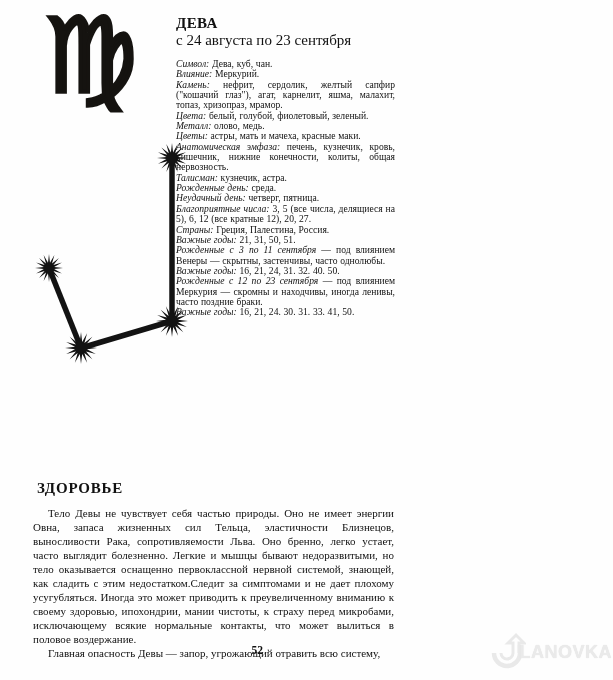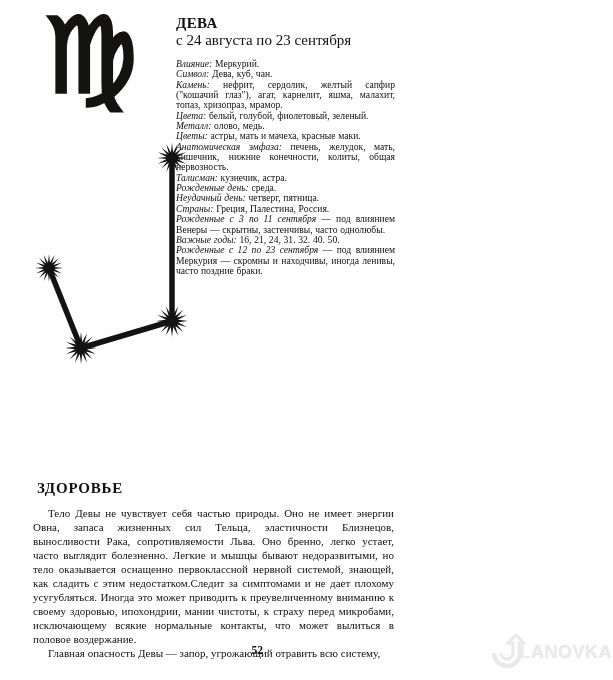--- a/index.html
+++ b/index.html
@@ -116,34 +116,37 @@
       <polygon points="24.0,119.0 25.0,127.8 29.4,120.1 27.0,128.6 33.9,123.1 28.4,130.0 36.9,127.6 29.2,132.0 38.0,133.0 29.2,134.0 36.9,138.4 28.4,136.0 33.9,142.9 27.0,137.4 29.4,145.9 25.0,138.2 24.0,147.0 23.0,138.2 18.6,145.9 21.0,137.4 14.1,142.9 19.6,136.0 11.1,138.4 18.8,134.0 10.0,133.0 18.8,132.0 11.1,127.6 19.6,130.0 14.1,123.1 21.0,128.6 18.6,120.1 23.0,127.8" fill="#131313"></polygon>
       <polygon points="56.0,197.0 57.2,207.0 62.1,198.2 59.4,207.9 67.3,201.7 61.1,209.6 70.8,206.9 62.0,211.8 72.0,213.0 62.0,214.2 70.8,219.1 61.1,216.4 67.3,224.3 59.4,218.1 62.1,227.8 57.2,219.0 56.0,229.0 54.8,219.0 49.9,227.8 52.6,218.1 44.7,224.3 50.9,216.4 41.2,219.1 50.0,214.2 40.0,213.0 50.0,211.8 41.2,206.9 50.9,209.6 44.7,201.7 52.6,207.9 49.9,198.2 54.8,207.0" fill="#131313"></polygon>
       <polygon points="147.0,170.0 148.2,180.0 153.1,171.2 150.4,180.9 158.3,174.7 152.1,182.6 161.8,179.9 153.0,184.8 163.0,186.0 153.0,187.2 161.8,192.1 152.1,189.4 158.3,197.3 150.4,191.1 153.1,200.8 148.2,192.0 147.0,202.0 145.8,192.0 140.9,200.8 143.6,191.1 135.7,197.3 141.9,189.4 132.2,192.1 141.0,187.2 131.0,186.0 141.0,184.8 132.2,179.9 141.9,182.6 135.7,174.7 143.6,180.9 140.9,171.2 145.8,180.0" fill="#131313"></polygon>
     </svg>
 
   <div class="info-col">
     <h1 class="sign-title">ДЕВА</h1>
     <h2 class="sign-subtitle">с 24 августа по 23 сентября</h2>
 
     <div class="attrs">
+      <p class="attr"><span class="lbl">Символ:</span><span> Дева, куб, чан.</span></p>
       <p class="attr"><span class="lbl">Влияние:</span><span> Меркурий.</span></p>
-      <p class="attr"><span class="lbl">Символ:</span><span> Дева, куб, чан.</span></p>
       <p class="attr"><span class="lbl">Камень:</span><span> нефрит, сердолик, желтый сапфир ("кошачий глаз"), агат, карнелит, яшма, малахит, топаз, хризопраз, мрамор.</span></p>
       <p class="attr"><span class="lbl">Цвета:</span><span> белый, голубой, фиолетовый, зеленый.</span></p>
       <p class="attr"><span class="lbl">Металл:</span><span> олово, медь.</span></p>
       <p class="attr"><span class="lbl">Цветы:</span><span> астры, мать и мачеха, красные маки.</span></p>
-      <p class="attr"><span class="lbl">Анатомическая эмфаза:</span><span> печень, желудок, мать, кишечник, нижние конечности, колиты, общая нервозность.</span></p>
+      <p class="attr"><span class="lbl">Анатомическая эмфаза:</span><span> печень, кузнечик, кровь, кишечник, нижние конечности, колиты, общая нервозность.</span></p>
       <p class="attr"><span class="lbl">Талисман:</span><span> кузнечик, астра.</span></p>
       <p class="attr"><span class="lbl">Рожденные день:</span><span> среда.</span></p>
       <p class="attr"><span class="lbl">Неудачный день:</span><span> четверг, пятница.</span></p>
+      <p class="attr"><span class="lbl">Благоприятные числа:</span><span> 3, 5 (все числа, делящиеся на 5), 6, 12 (все кратные 12), 20, 27.</span></p>
       <p class="attr"><span class="lbl">Страны:</span><span> Греция, Палестина, Россия.</span></p>
+      <p class="attr"><span class="lbl">Важные годы:</span><span> 21, 31, 50, 51.</span></p>
       <p class="attr"><span class="lbl">Рожденные с 3 по 11 сентября</span><span> — под влиянием Венеры — скрытны, застенчивы, часто однолюбы.</span></p>
       <p class="attr"><span class="lbl">Важные годы:</span><span> 16, 21, 24, 31. 32. 40. 50.</span></p>
       <p class="attr"><span class="lbl">Рожденные с 12 по 23 сентября</span><span> — под влиянием Меркурия — скромны и находчивы, иногда ленивы, часто поздние браки.</span></p>
+      <p class="attr"><span class="lbl">Важные годы:</span><span> 16, 21, 24. 30. 31. 33. 41, 50.</span></p>
     </div>
   </div>
 
   <div class="health">
     <h2 class="health-heading">ЗДОРОВЬЕ</h2>
     <p class="first">Тело Девы не чувствует себя частью природы. Оно не имеет энергии Овна, запаса жизненных сил Тельца, эластичности Близнецов, выносливости Рака, сопротивляемости Льва. Оно бренно, легко устает, часто выглядит болезненно. Легкие и мышцы бывают недоразвитыми, но тело оказывается оснащенно первоклассной нервной системой, знающей, как сладить с этим недостатком.Следит за симптомами и не дает плохому усугубляться. Иногда это может приводить к преувеличенному вниманию к своему здоровью, ипохондрии, мании чистоты, к страху перед микробами, исключающему всякие нормальные контакты, что может вылиться в половое воздержание.</p>
     <p>Главная опасность Девы — запор, угрожающий отравить всю систему,</p>
   </div>
 
   <div class="page-number">52</div>

